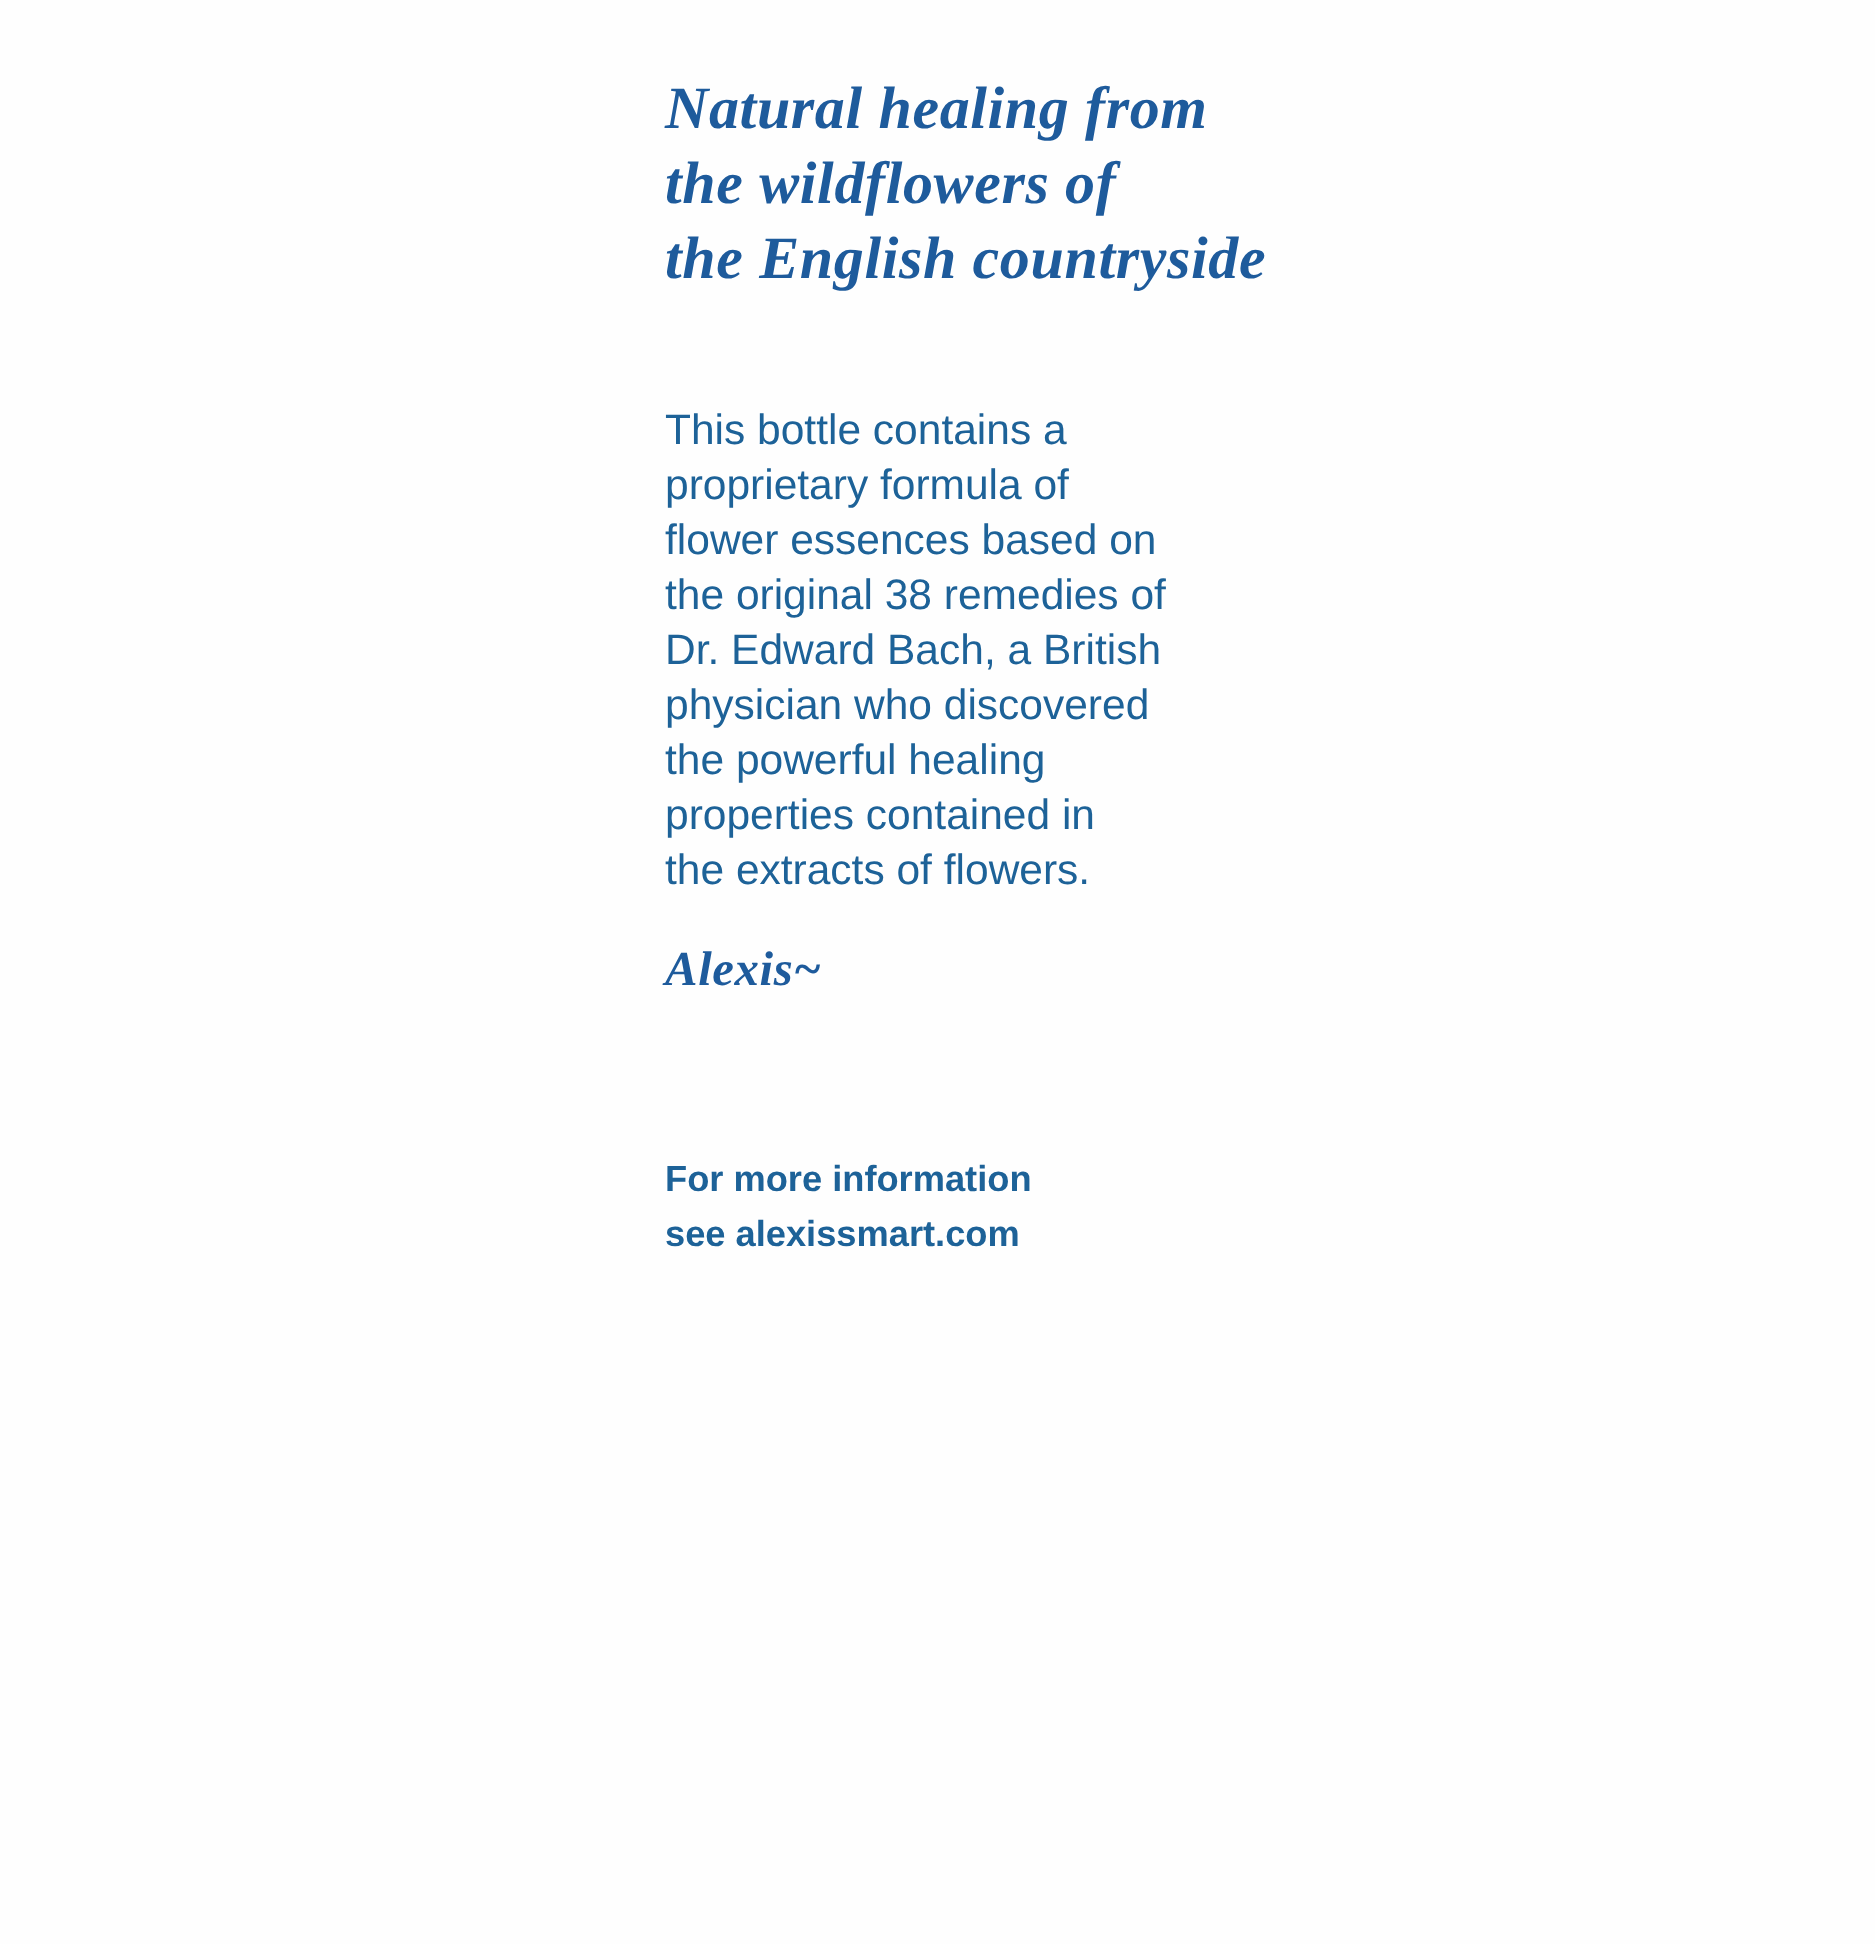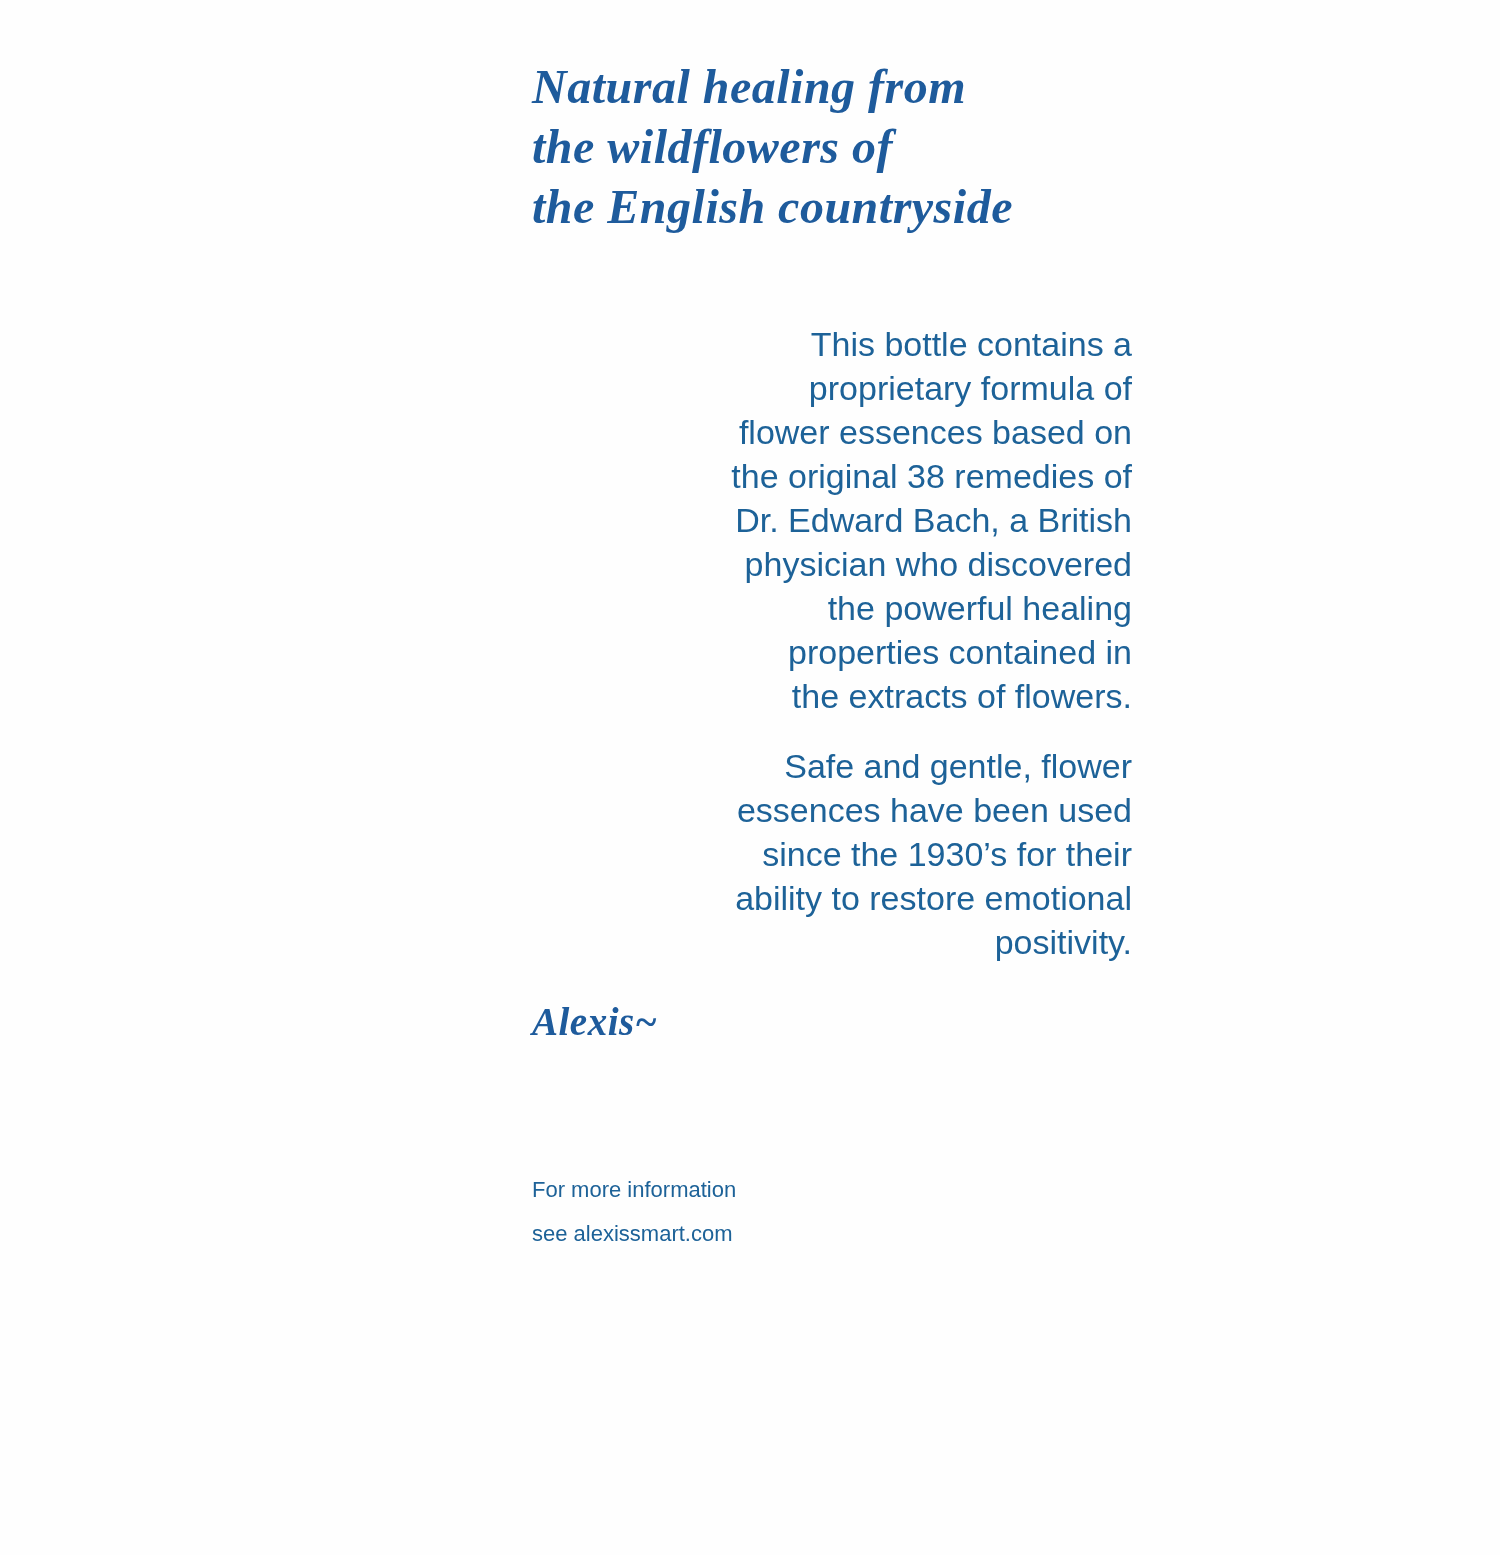--- a/index.html
+++ b/index.html
@@ -32,40 +32,39 @@
     white-space: pre-line;
   }
   .label-para {
     margin: 26px 0 0 0;
     font-family: "Liberation Sans", sans-serif;
     font-weight: 400;
     font-size: 34px;
     line-height: 44px;
     color: var(--body-color, #1d6298);
     white-space: pre-line;
-    text-align: right;
   }
   .label-para.first {
     margin-top: 85px;
   }
   .label-signature {
     margin: 32px 0 0 0;
     font-family: "Liberation Serif", serif;
     font-style: italic;
     font-weight: 600;
     font-size: 39px;
     line-height: 52px;
     letter-spacing: 0.5px;
     color: var(--title-color, #1e5b9c);
   }
   .label-footer {
     margin: 120px 0 0 0;
     font-family: "Liberation Sans", sans-serif;
-    font-weight: 400;
-    font-size: 22px;
+    font-weight: 700;
+    font-size: 29px;
     line-height: 44px;
     color: var(--body-color, #1d6298);
     white-space: pre-line;
   }
 </style>
 </head>
 <body>
 
 <div class="page">
   <div class="column">
@@ -77,25 +76,20 @@
     <p class="label-para first">This bottle contains a
 proprietary formula of
 flower essences based on
 the original 38 remedies of
 Dr. Edward Bach, a British
 physician who discovered
 the powerful healing
 properties contained in
 the extracts of flowers.</p>
 
-    <p class="label-para">Safe and gentle, flower
-essences have been used
-since the 1930’s for their
-ability to restore emotional
-positivity.</p>
 
 
     <div class="label-signature">Alexis~</div>
 
     <div class="label-footer">For more information
 see alexissmart.com</div>
 
   </div>
 </div>
 

